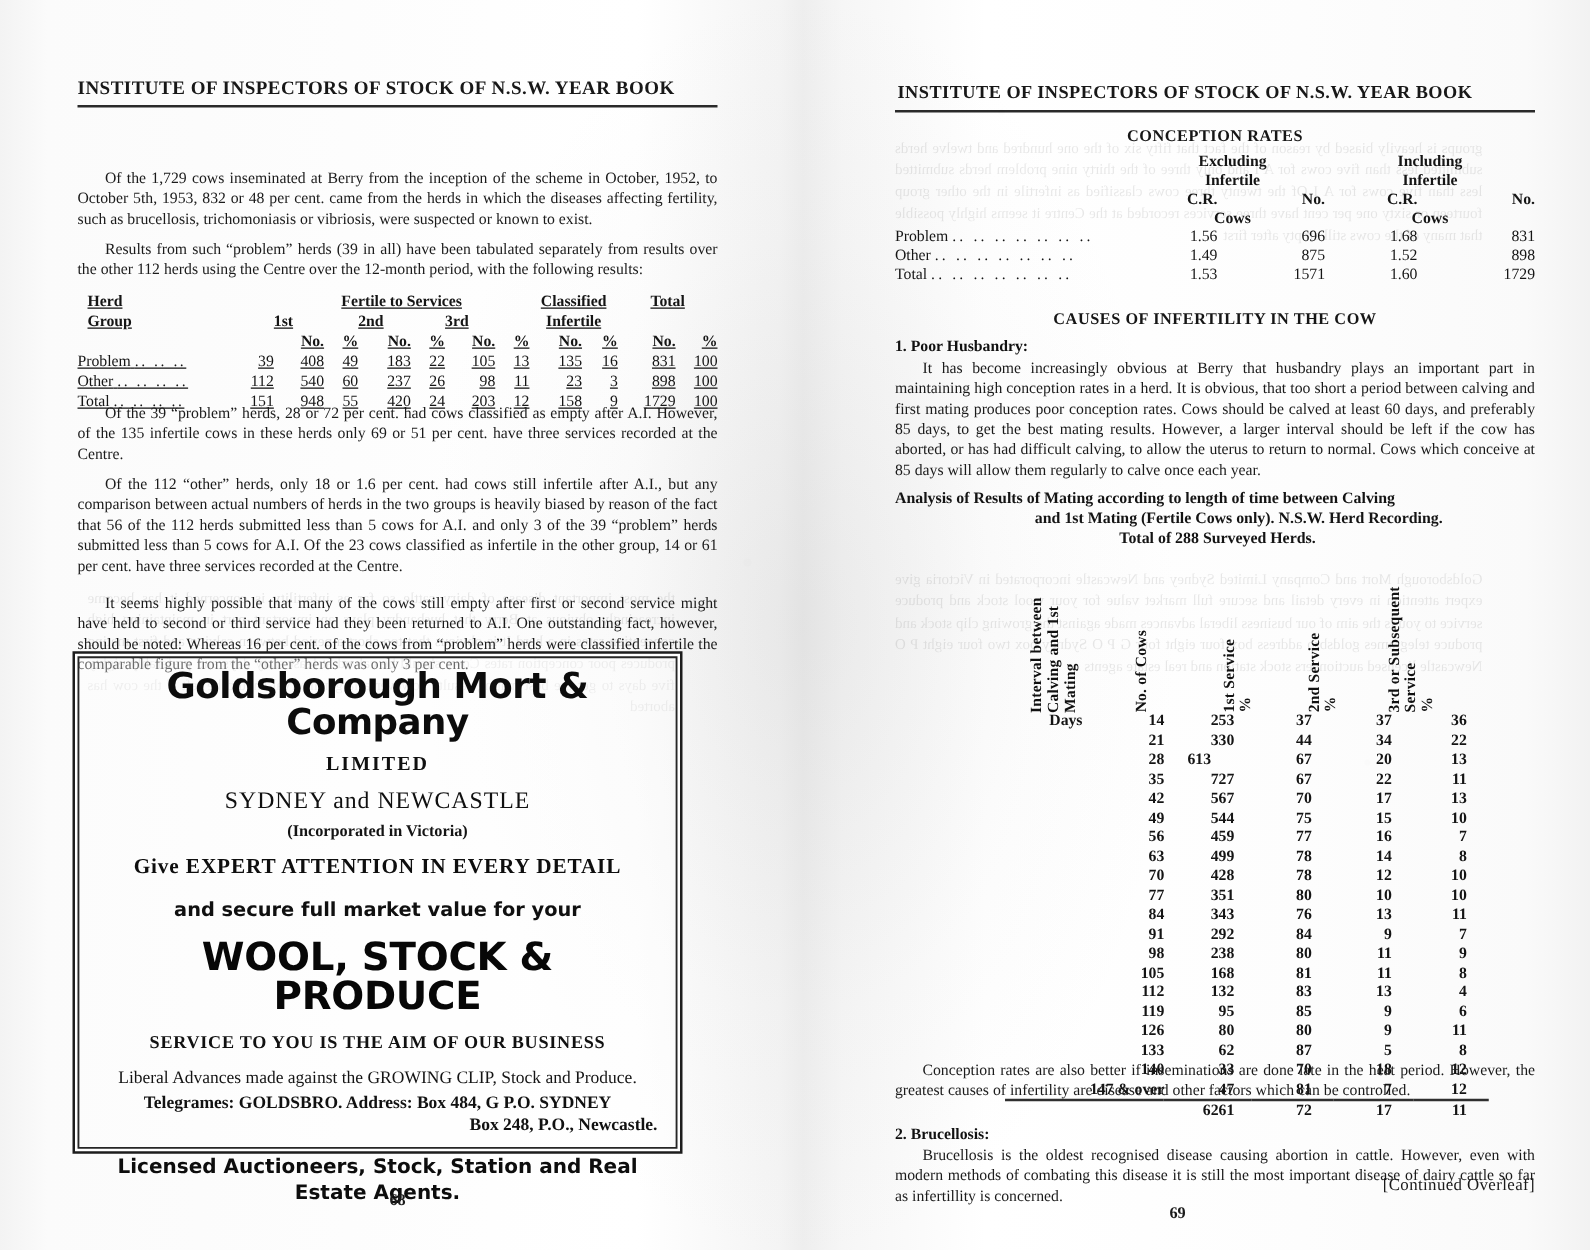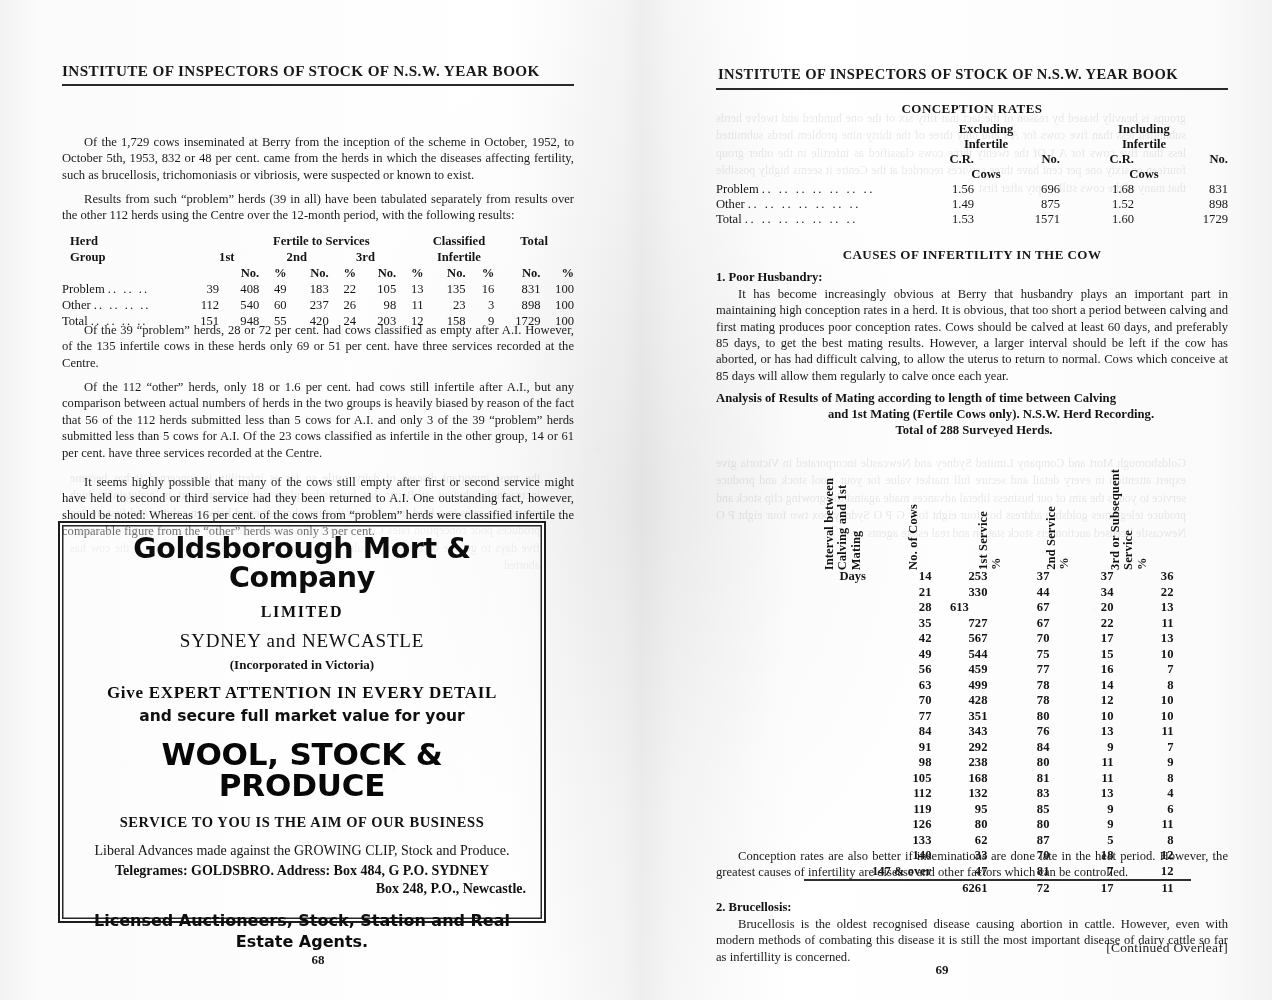--- a/index.html
+++ b/index.html
@@ -72,21 +72,21 @@
   }
   #ad .inner{padding:12px 14px 14px 14px;text-align:center;}
   .ad-name{
     font-family:"DejaVu Sans", sans-serif;font-weight:bold;
     font-size:28.5px;letter-spacing:-0.4px;line-height:1;color:#0c0c0c;
   }
   .ad-limited{font-family:"Liberation Serif",serif;font-weight:bold;font-size:16px;letter-spacing:1.6px;margin-top:11px;color:#101010;}
   .ad-cities{font-family:"Liberation Serif",serif;font-size:19px;letter-spacing:.8px;margin-top:9px;color:#101010;}
   .ad-incorp{font-family:"Liberation Serif",serif;font-weight:bold;font-size:13px;margin-top:5px;color:#141414;}
   .ad-give{font-family:"Liberation Serif",serif;font-weight:bold;font-size:17px;letter-spacing:.7px;margin-top:10px;color:#0e0e0e;}
-  .ad-secure{font-family:"DejaVu Sans", sans-serif;font-weight:bold;font-size:15.5px;margin-top:4px;color:#101010;}
+  .ad-secure{font-family:"DejaVu Sans", sans-serif;font-weight:bold;font-size:15.5px;margin-top:16px;color:#101010;}
   .ad-wool{font-family:"DejaVu Sans", sans-serif;font-weight:bold;font-size:31px;letter-spacing:-0.2px;margin-top:14px;line-height:1;color:#070707;}
   .ad-service{font-family:"Liberation Serif",serif;font-weight:bold;font-size:14.5px;letter-spacing:.6px;margin-top:13px;color:#111;}
   .ad-liberal{font-family:"Liberation Serif",serif;font-size:14px;margin-top:11px;line-height:1.28;color:#141414;}
   .ad-tel{font-family:"Liberation Serif",serif;font-weight:bold;font-size:14px;margin-top:2px;line-height:1.3;color:#111;text-align:center;}
   .ad-tel .second{display:block;text-align:right;padding-right:4px;}
   .ad-lic{font-family:"DejaVu Sans", sans-serif;font-weight:bold;font-size:16px;margin-top:13px;line-height:1.3;color:#0d0d0d;}
 
   .folio{position:absolute;font-family:"Liberation Serif",serif;font-weight:bold;font-size:13px;color:#1a1a1a;}
   .contd{position:absolute;font-family:"Liberation Serif",serif;font-size:13.5px;color:#1a1a1a;letter-spacing:.3px;}
 
@@ -108,21 +108,21 @@
 
     <div class="runhead" style="left:62px;top:62px;font-size:15.2px;">INSTITUTE OF INSPECTORS OF STOCK OF N.S.W. YEAR BOOK</div>
     <div class="rule" style="left:62px;top:84px;width:512px;height:2.2px;"></div>
 
 
     <div class="col" style="left:62px;top:134px;width:512px;font-size:12.6px;">
       <p class="body">Of the 1,729 cows inseminated at Berry from the inception of the scheme in October, 1952, to October 5th, 1953, 832 or 48 per cent. came from the herds in which the diseases affecting fertility, such as brucellosis, trichomoniasis or vibriosis, were suspected or known to exist.</p>
       <p class="body">Results from such “problem” herds (39 in all) have been tabulated separately from results over the other 112 herds using the Centre over the 12-month period, with the following results:</p>
     </div>
 
-    <table class="herd" style="position:absolute;left:62px;top:234px;width:512px;font-size:12.6px;">
+    <table class="herd" style="position:absolute;left:62px;top:234px;width:512px;font-size:12.6px;text-decoration:underline;">
       <colgroup>
         <col style="width:120px">
           <col style="width:46px">
         <col style="width:44px">
           <col style="width:30px">
         <col style="width:46px">
           <col style="width:30px">
         <col style="width:44px">
           <col style="width:30px">
         <col style="width:44px">

